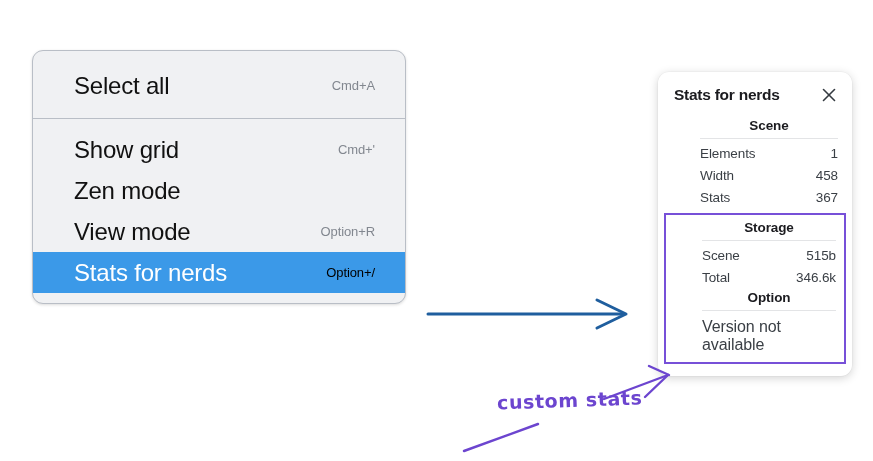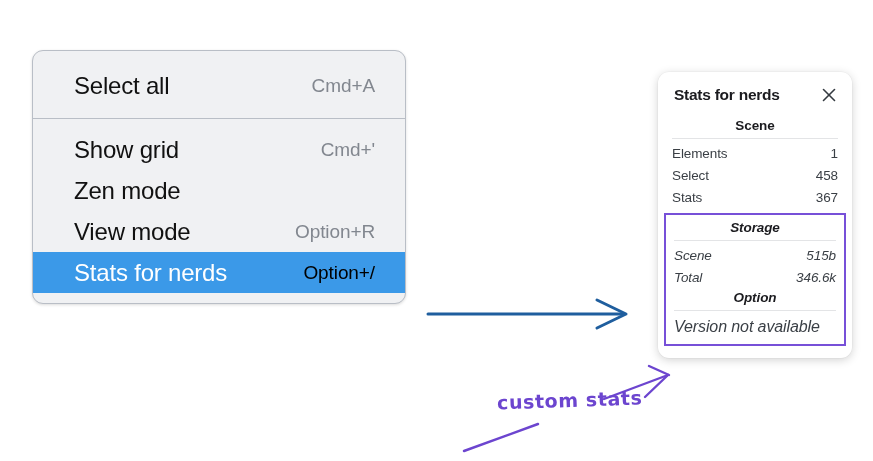--- a/index.html
+++ b/index.html
@@ -52,21 +52,21 @@
     box-sizing: border-box;
     cursor: default;
   }
   .menu-item .mi-label {
     font-size: 24px;
     color: #111111;
     letter-spacing: -0.2px;
     white-space: nowrap;
   }
   .menu-item .mi-shortcut {
-    font-size: 19px;
+    font-size: 13px;
     color: #82878f;
     white-space: nowrap;
     letter-spacing: -0.1px;
   }
   .menu-item.selected {
     background: #3b99e8;
   }
   .menu-item.selected .mi-label {
     color: #ffffff;
   }
@@ -106,20 +106,21 @@
     align-items: center;
     justify-content: center;
     cursor: pointer;
     color: #343a40;
   }
   .sp-body {
     padding: 0 0px;
   }
   .sp-group {
     padding: 0 14px;
+    margin-left: 28px;
   }
   .sp-group-heading {
     text-align: center;
     font-size: 13.5px;
     font-weight: bold;
     color: #1b1b1f;
     padding: 2px 0 5px 0;
     letter-spacing: -0.1px;
   }
   .sp-rule {
@@ -142,21 +143,20 @@
     font-size: 16px;
     color: #3a3f45;
     padding: 4px 0 2px 0;
     letter-spacing: -0.1px;
   }
   .sp-highlight {
     border: 2px solid #7750d8;
     margin: 5px 6px 0 6px;
     padding: 3px 8px 6px 8px;
     box-sizing: border-box;
-    font-style: italic;
   }
   .sp-highlight .sp-group {
     padding: 0;
   }
 
   
   .annot-svg {
     position: absolute;
     left: 0;
     top: 0;
@@ -228,21 +228,21 @@
     <div class="sp-body">
 
       <div class="sp-group">
         <div class="sp-group-heading">Scene</div>
         <div class="sp-rule"></div>
         <div class="sp-row">
           <span class="sp-key">Elements</span>
           <span class="sp-val">1</span>
         </div>
         <div class="sp-row">
-          <span class="sp-key">Select</span>
+          <span class="sp-key">Width</span>
           <span class="sp-val">458</span>
         </div>
         <div class="sp-row">
           <span class="sp-key">Stats</span>
           <span class="sp-val">367</span>
         </div>
       </div>
 
       <div class="sp-highlight">
 

